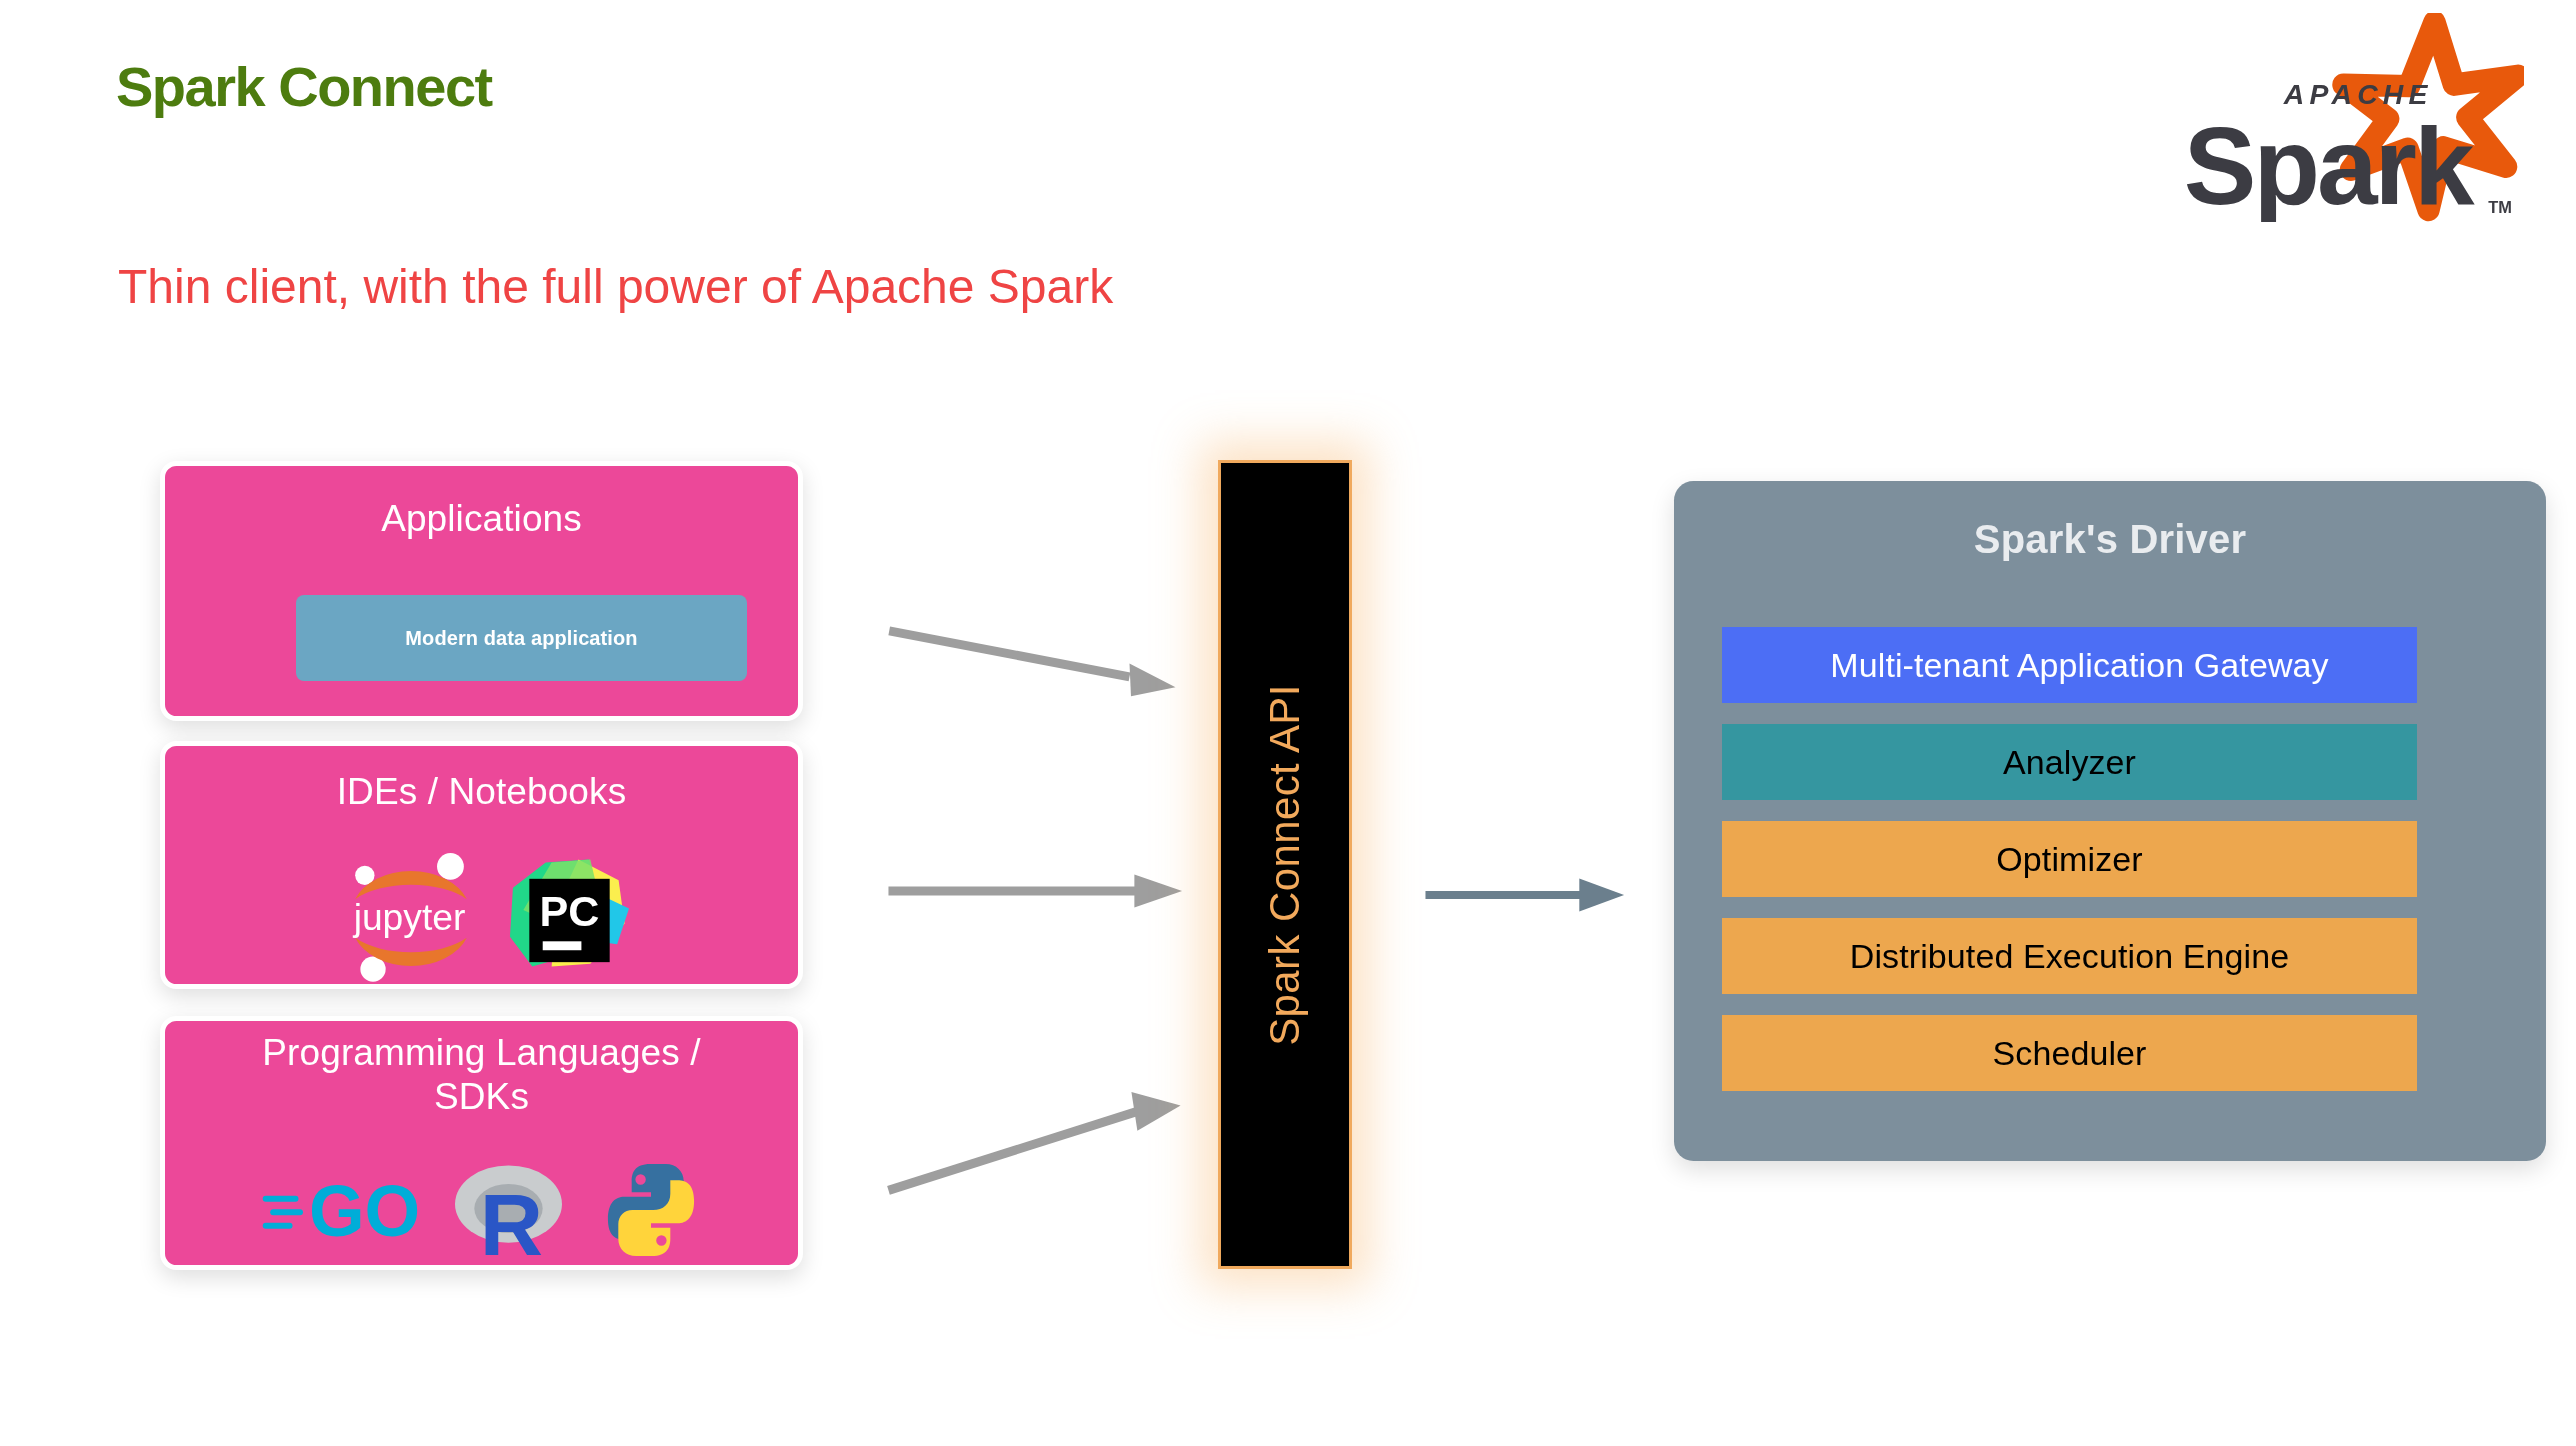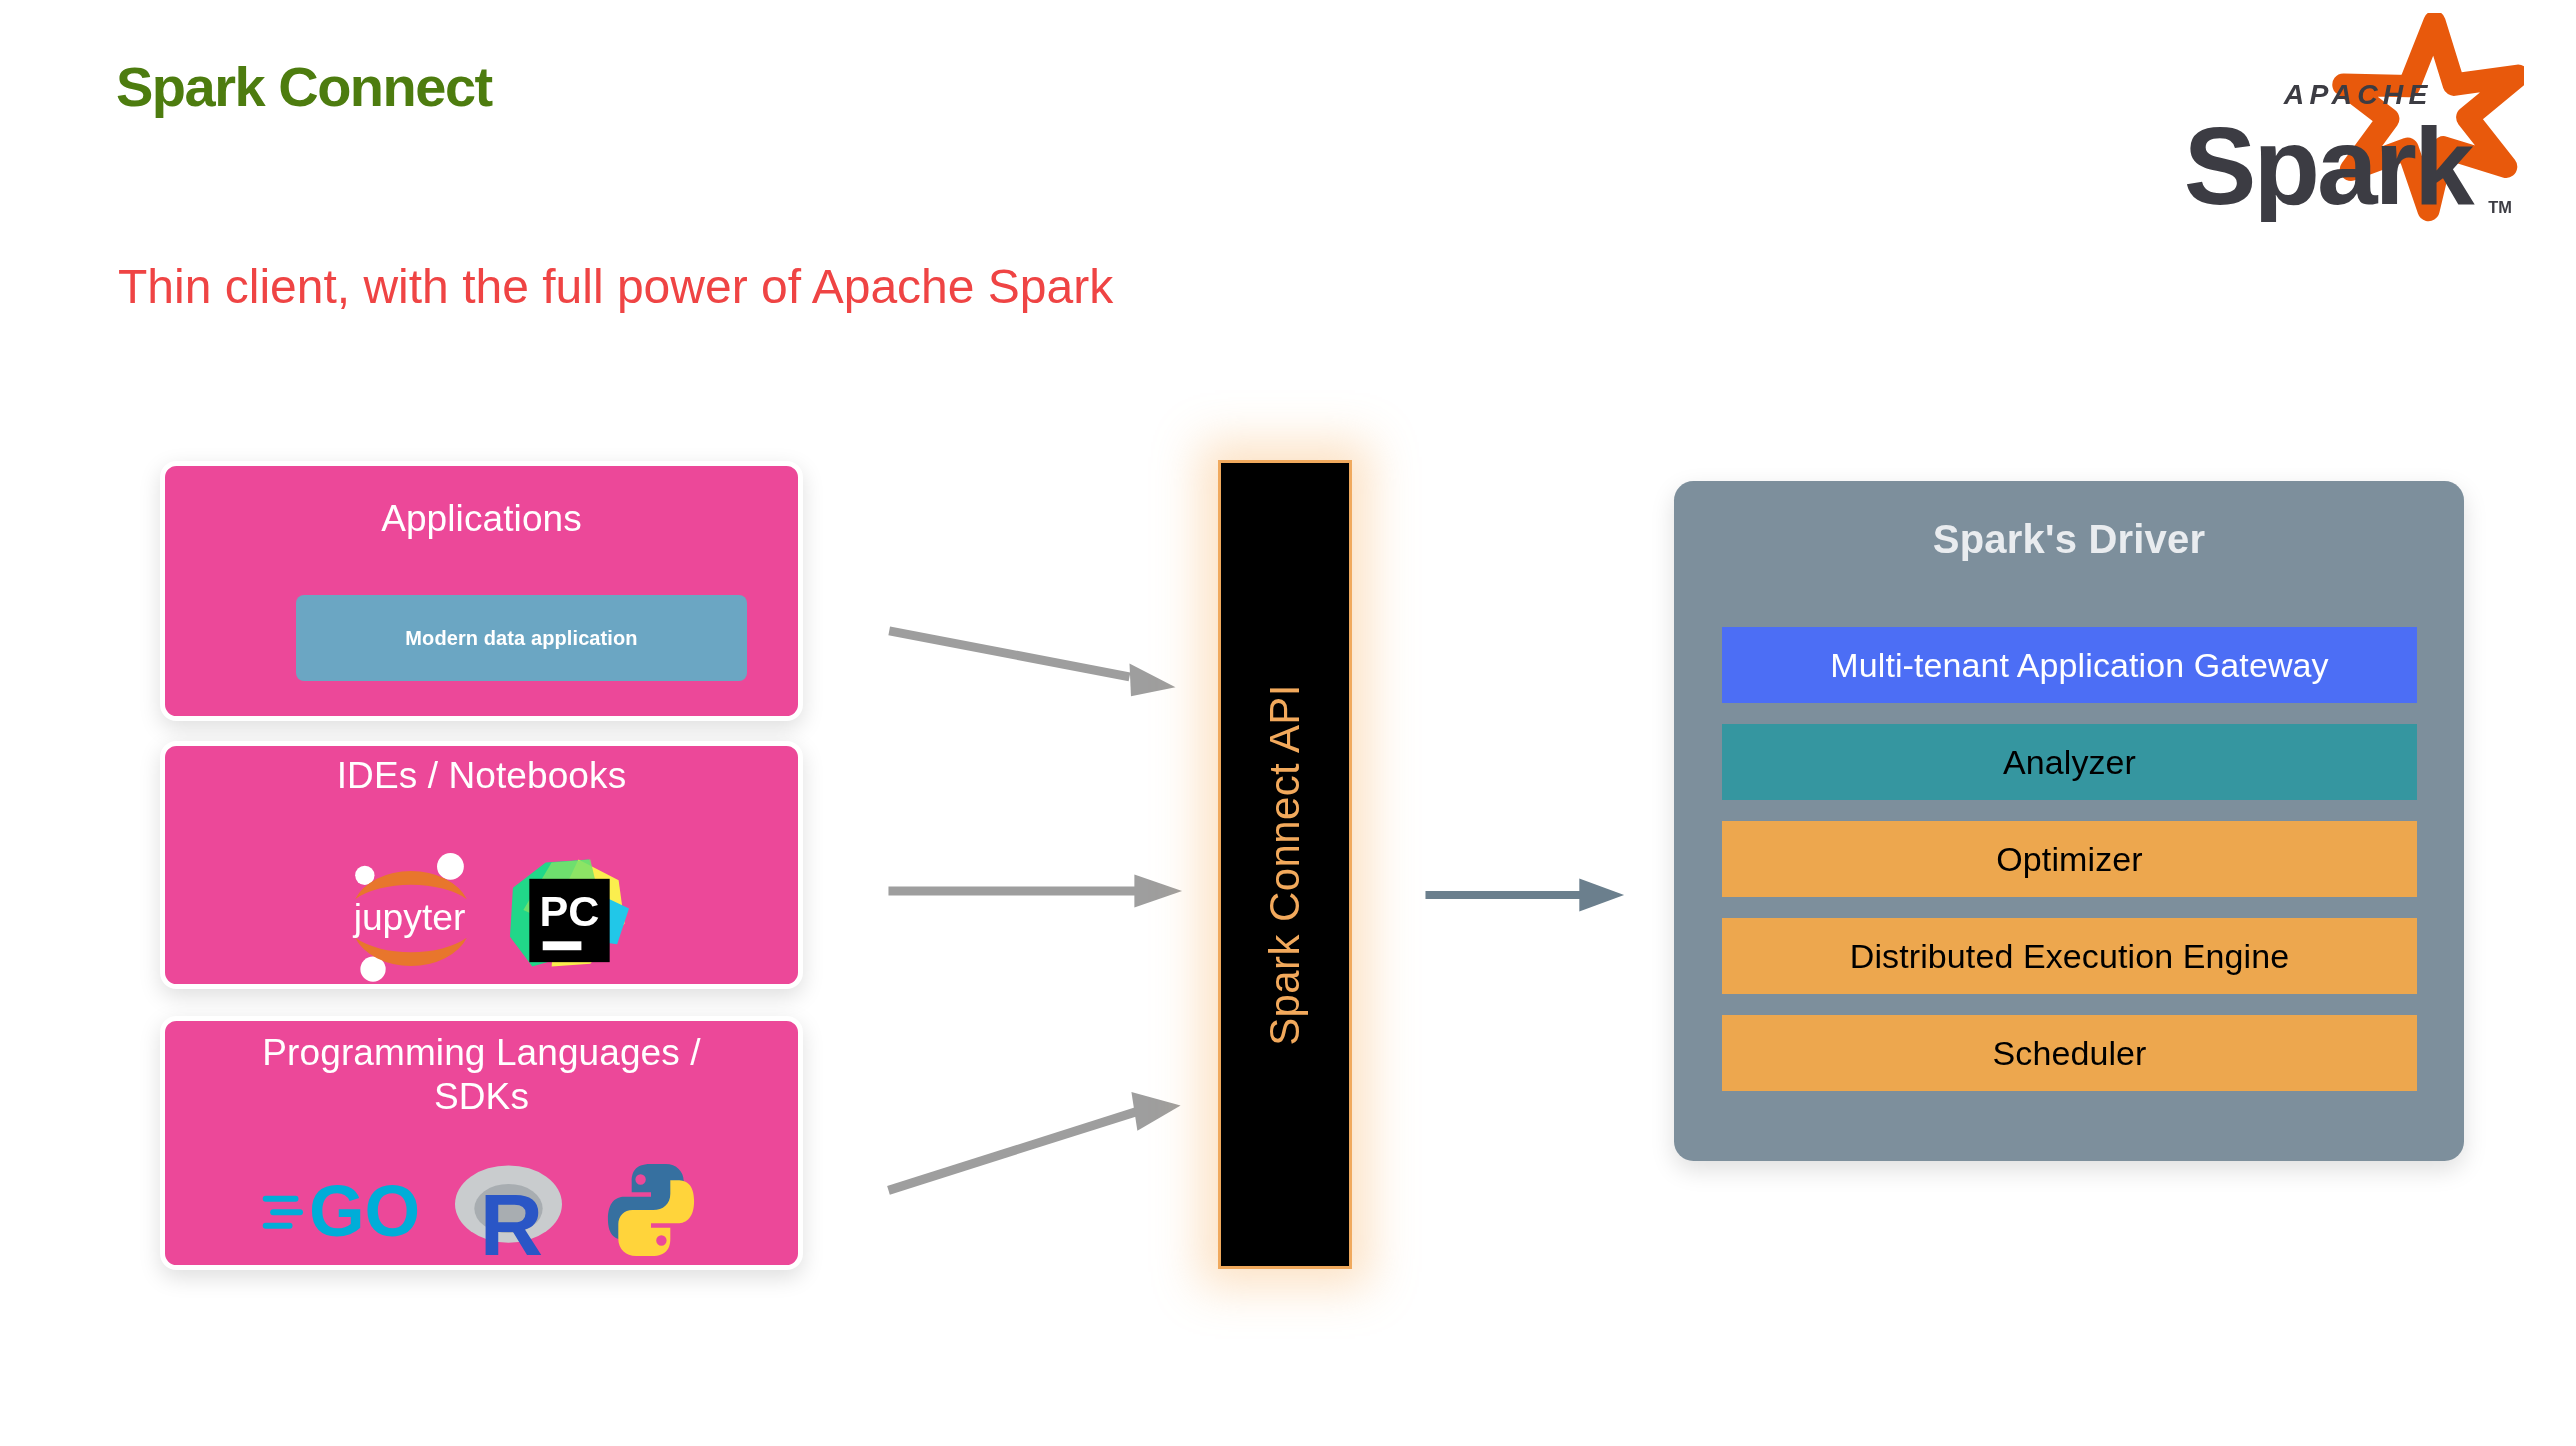--- a/index.html
+++ b/index.html
@@ -81,21 +81,21 @@
     align-items: center;
     justify-content: center;
     color: #ffffff;
     font-size: 20px;
     font-weight: 700;
     letter-spacing: 0.1px;
     margin-left: 36px;
   }
 
   #card-ides { left: 160px; top: 741px; width: 643px; height: 248px; }
-  #card-ides .card-title { margin-top: 8px; }
+  #card-ides .card-title { margin-top: 24px; }
   #ide-logos {
     position: absolute;
     left: 0; top: 104px;
     width: 100%;
     height: 134px;
     display: flex;
     align-items: center;
     justify-content: center;
     gap: 19.4px;
   }
@@ -141,21 +141,21 @@
     font-size: 42px;
     font-weight: 400;
     letter-spacing: 0.4px;
   }
 
   
   #driver-card {
     position: absolute;
     left: 1674px;
     top: 481px;
-    width: 790px;
+    width: 872px;
     height: 680px;
     background: #7D8F9C;
     border-radius: 19.4px;
     box-shadow: 0 9px 25px rgba(0,0,0,0.13);
     padding: 0;
   }
   #driver-title {
     width: 100%;
     text-align: center;
     margin-top: 36px;

